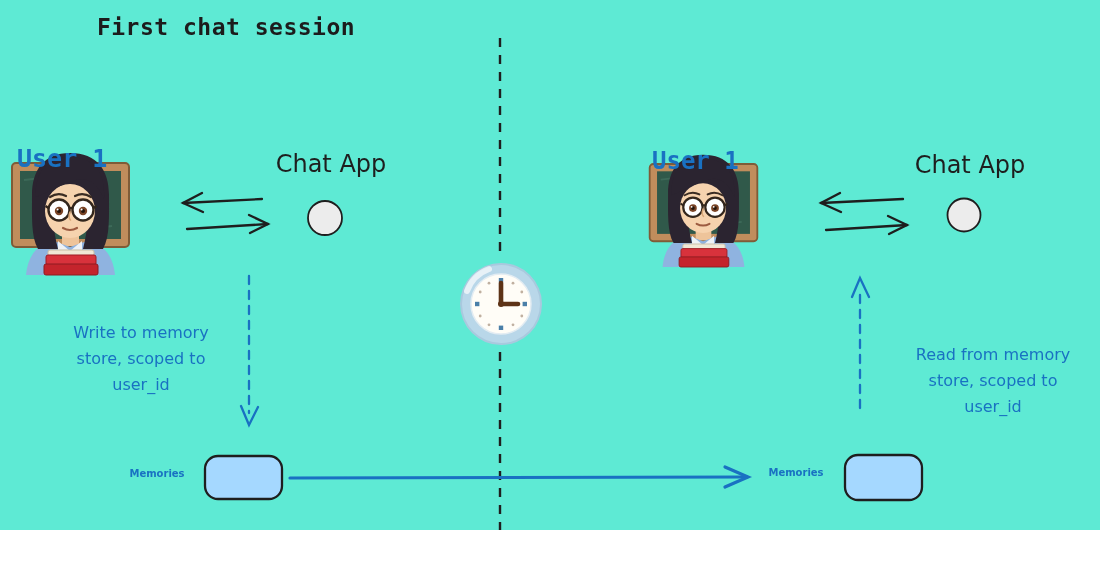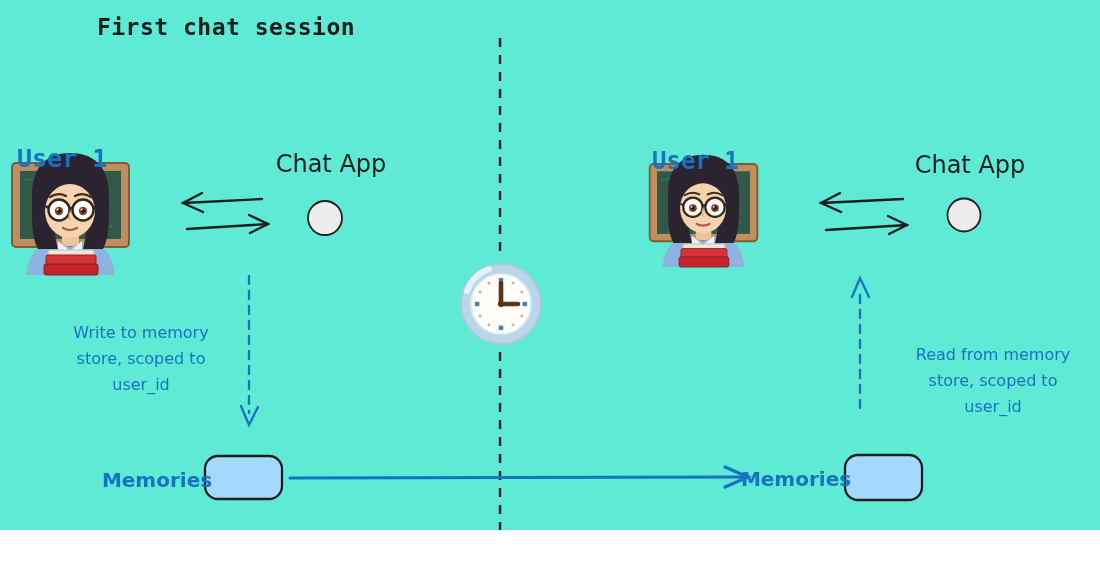--- a/index.html
+++ b/index.html
@@ -29,21 +29,21 @@
   }
   .annotation{
     position:absolute;
     font-family:"DejaVu Sans", sans-serif;
     color:#1971c2;font-size:16px;line-height:26px;
     text-align:center;transform:translateX(-50%);
     white-space:nowrap;font-weight:500;
   }
   .memlabel{
     font-family:"DejaVu Sans", sans-serif;
-    color:#1971c2;font-size:20px;font-weight:600;
+    color:#1971c2;font-size:10px;font-weight:600;
     transform:translateX(-50%);
   }
 </style>
 </head>
 <body>
 
 <div class="stage">
 
   <svg class="layer" width="1100" height="577" viewBox="0 0 1100 577">
     <defs>

